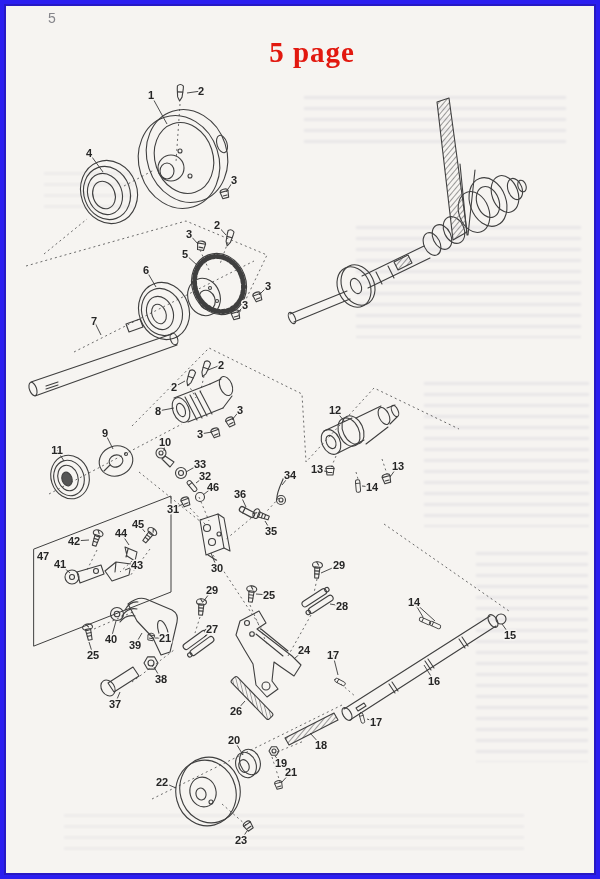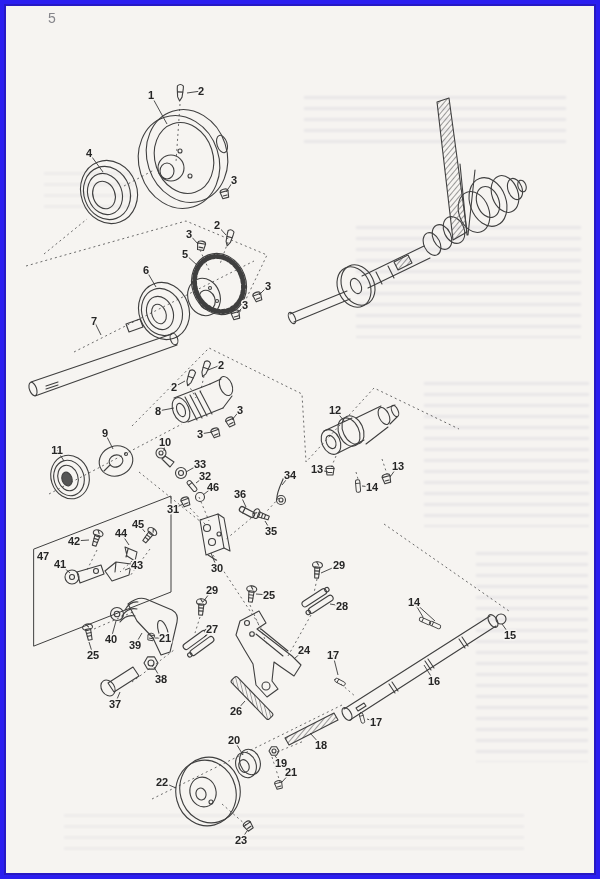--- a/index.html
+++ b/index.html
@@ -32,20 +32,21 @@
 <div class="page">
 
   <div class="smudge" style="left:300px;top:92px;width:262px;height:55px;"></div>
   <div class="smudge" style="left:352px;top:222px;width:225px;height:112px;"></div>
   <div class="smudge" style="left:420px;top:378px;width:165px;height:145px;"></div>
   <div class="smudge" style="left:472px;top:548px;width:112px;height:210px;"></div>
   <div class="smudge light" style="left:60px;top:810px;width:460px;height:42px;"></div>
   <div class="smudge light" style="left:40px;top:168px;width:90px;height:40px;"></div>
 
   <div class="pageno">5</div>
+  <div class="title">5 page</div>
 
   <svg class="art" width="600" height="879" viewBox="0 0 600 879">
     <defs>
       <pattern id="hatch" width="4" height="4" patternUnits="userSpaceOnUse" patternTransform="rotate(40)">
         <line x1="0" y1="0" x2="0" y2="4" stroke="#666" stroke-width="1.3"></line>
       </pattern>
       <pattern id="hatch2" width="3.5" height="3.5" patternUnits="userSpaceOnUse" patternTransform="rotate(120)">
         <line x1="0" y1="0" x2="0" y2="3.5" stroke="#5d5d5d" stroke-width="1.1"></line>
       </pattern>
       <g id="panscrew" class="ink">

